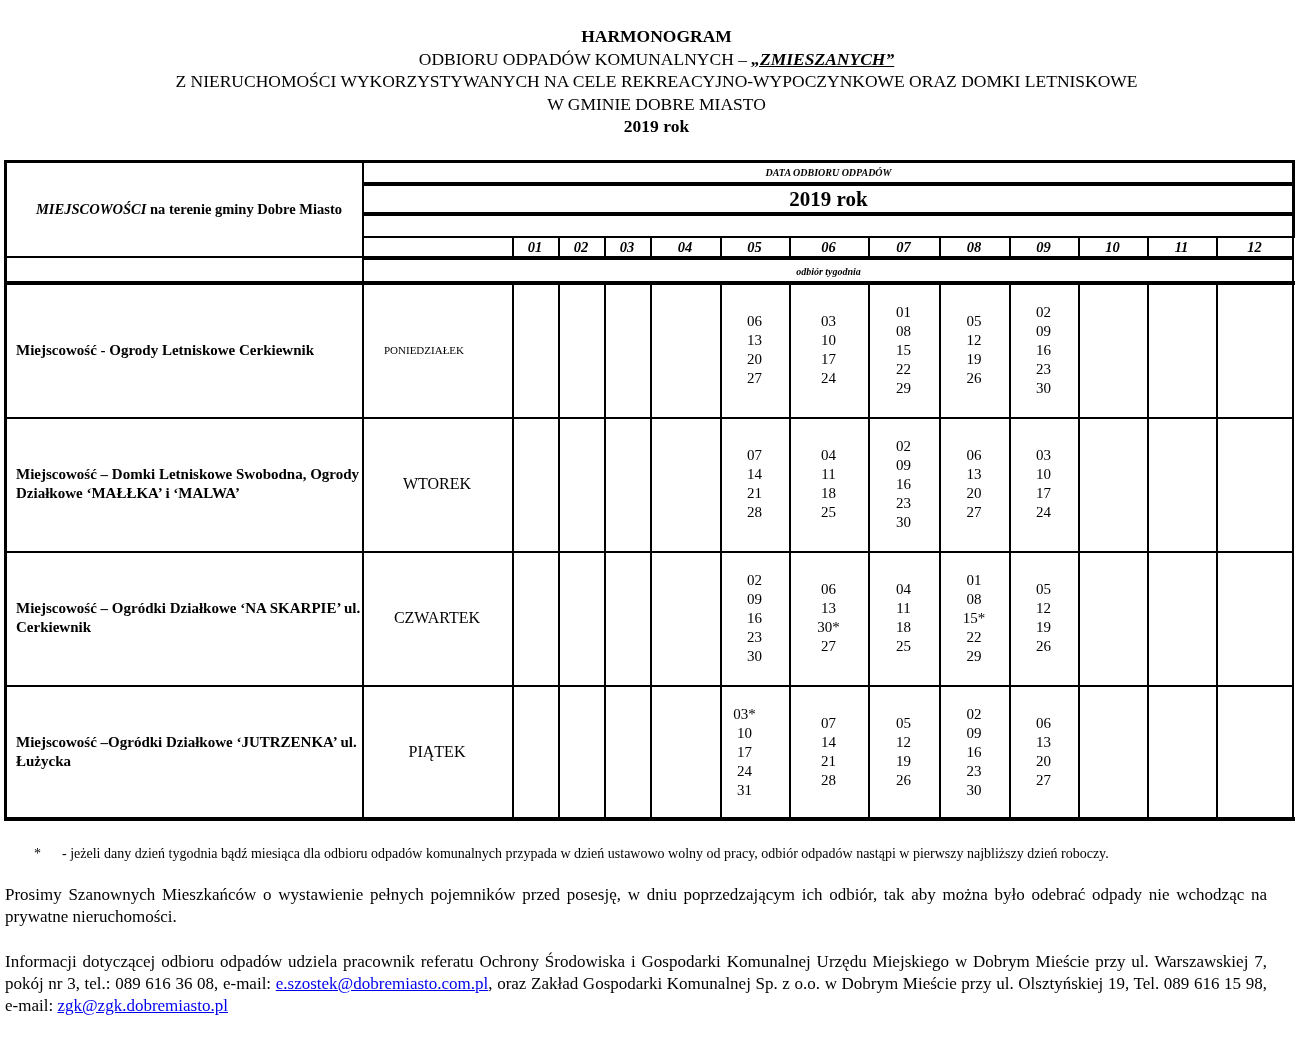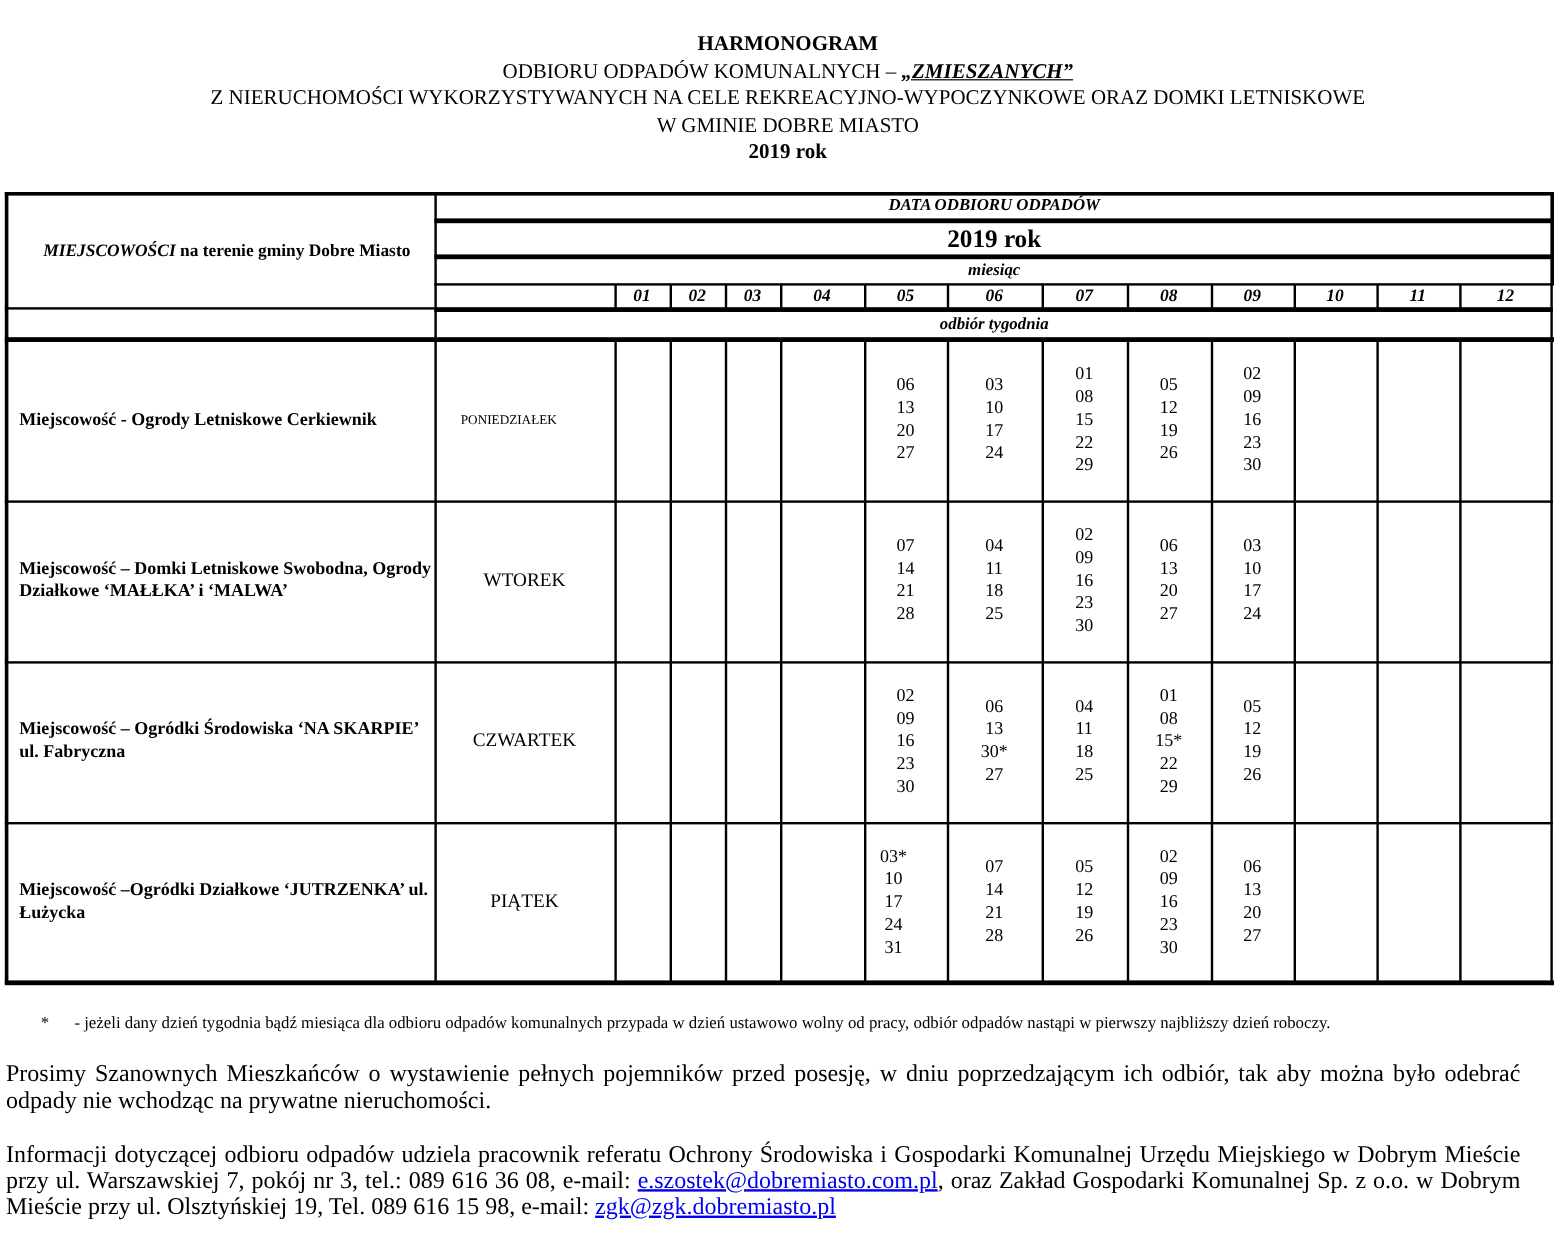--- a/index.html
+++ b/index.html
@@ -5,34 +5,34 @@
   html, body { margin:0; padding:0; background:#ffffff; }
   body { width:1300px; height:1046px; position:relative; overflow:hidden; font-family:"Liberation Serif", serif; color:#000; }
   .title-block { position:absolute; left:0; top:25px; width:1313px; text-align:center; font-size:17.5px; line-height:22.5px; }
   .title-block .b { font-weight:bold; }
   .zm { font-weight:bold; font-style:italic; text-decoration:underline; }
 
   .grid { position:absolute; left:0; top:0; width:1300px; height:830px; }
   .ln { position:absolute; background:#000; }
   .cell { position:absolute; display:flex; align-items:center; justify-content:center; text-align:center; box-sizing:border-box; }
 
-  .hdr-it { font-style:italic; font-weight:bold; font-size:14px; }
+  .hdr-it { font-style:italic; font-weight:bold; font-size:10px; }
   .hdr-year { font-weight:bold; font-size:21px; }
   .month { font-style:italic; font-weight:bold; font-size:14.5px; }
   .place { justify-content:flex-start; text-align:left; font-weight:bold; font-size:15px; line-height:19px; padding-left:10px; }
   .dow { font-size:16px; }
   .dow.small { font-size:11px; }
   .dates { font-size:15px; line-height:19px; flex-direction:column; }
   .dates span { display:block; }
   .loc-head { font-weight:bold; font-size:14.5px; line-height:19px; padding:0 20px;justify-content:flex-end; }
 
   .foot { position:absolute; left:0; width:1300px; }
   .note { top:846px; font-size:14px; left:34px; }
   .note .star { display:inline-block; width:28px; }
-  .para { left:5px; width:1262px; font-size:20px; line-height:22px; text-align:justify; }
+  .para { left:5px; width:1262px; font-size:17px; line-height:22px; text-align:justify; }
   .p1 { top:884px; }
   .p2 { top:951px; }
   a.mail { color:#0000ee; text-decoration:underline; }
 </style>
 </head>
 <body>
 
 <div class="title-block">
   <div class="b">HARMONOGRAM</div>
   <div><span>ODBIORU  ODPADÓW  KOMUNALNYCH – </span><span class="zm">„ZMIESZANYCH”</span></div>
@@ -41,21 +41,20 @@
   <div class="b">2019 rok</div>
 </div>
 
 <div class="grid" id="grid">
 
   <div class="cell loc-head" style="left:6px;top:162px;width:356px;height:94px;">
     <div><i>MIEJSCOWOŚCI</i><span> na terenie gminy Dobre Miasto</span></div>
   </div>
   <div class="cell hdr-it" style="left:364px;top:162px;width:929px;height:20px;">DATA ODBIORU ODPADÓW</div>
   <div class="cell hdr-year" style="left:364px;top:186px;width:929px;height:27px;">2019 rok</div>
-  <div class="cell hdr-it" style="left:364px;top:216px;width:929px;height:20px;">miesiąc</div>
   <div class="cell hdr-it" style="left:364px;top:260px;width:929px;height:22px;">odbiór tygodnia</div>
   <div id="month-cells">
       <div class="cell month" style="left: 512px; top: 237px; width: 46px; height: 21px;">01</div>
       <div class="cell month" style="left: 558px; top: 237px; width: 46px; height: 21px;">02</div>
       <div class="cell month" style="left: 604px; top: 237px; width: 46px; height: 21px;">03</div>
       <div class="cell month" style="left: 650px; top: 237px; width: 70px; height: 21px;">04</div>
       <div class="cell month" style="left: 720px; top: 237px; width: 69px; height: 21px;">05</div>
       <div class="cell month" style="left: 789px; top: 237px; width: 79px; height: 21px;">06</div>
       <div class="cell month" style="left: 868px; top: 237px; width: 71px; height: 21px;">07</div>
       <div class="cell month" style="left: 939px; top: 237px; width: 70px; height: 21px;">08</div>
@@ -139,21 +138,21 @@
       </div>
       <div class="cell dates" style="left: 1009px; top: 417px; width: 69px; height: 134px;">
         <span>03</span>
         <span>10</span>
         <span>17</span>
         <span>24</span>
       </div>
       <div class="cell dates" style="left: 1078px; top: 417px; width: 69px; height: 134px;"></div>
       <div class="cell dates" style="left: 1147px; top: 417px; width: 69px; height: 134px;"></div>
       <div class="cell dates" style="left: 1216px; top: 417px; width: 77px; height: 134px;"></div>
-      <div class="cell place" style="left: 6px; top: 551px; width: 356px; height: 134px;">Miejscowość – Ogródki Środowiska ‘NA SKARPIE’ ul. Fabryczna</div>
+      <div class="cell place" style="left: 6px; top: 551px; width: 356px; height: 134px;">Miejscowość – Ogródki Działkowe ‘NA SKARPIE’ ul. Cerkiewnik</div>
       <div class="cell dow" style="left: 362px; top: 551px; width: 150px; height: 134px;">CZWARTEK</div>
       <div class="cell dates" style="left: 512px; top: 551px; width: 46px; height: 134px;"></div>
       <div class="cell dates" style="left: 558px; top: 551px; width: 46px; height: 134px;"></div>
       <div class="cell dates" style="left: 604px; top: 551px; width: 46px; height: 134px;"></div>
       <div class="cell dates" style="left: 650px; top: 551px; width: 70px; height: 134px;"></div>
       <div class="cell dates" style="left: 720px; top: 551px; width: 69px; height: 134px;">
         <span>02</span>
         <span>09</span>
         <span>16</span>
         <span>23</span>

